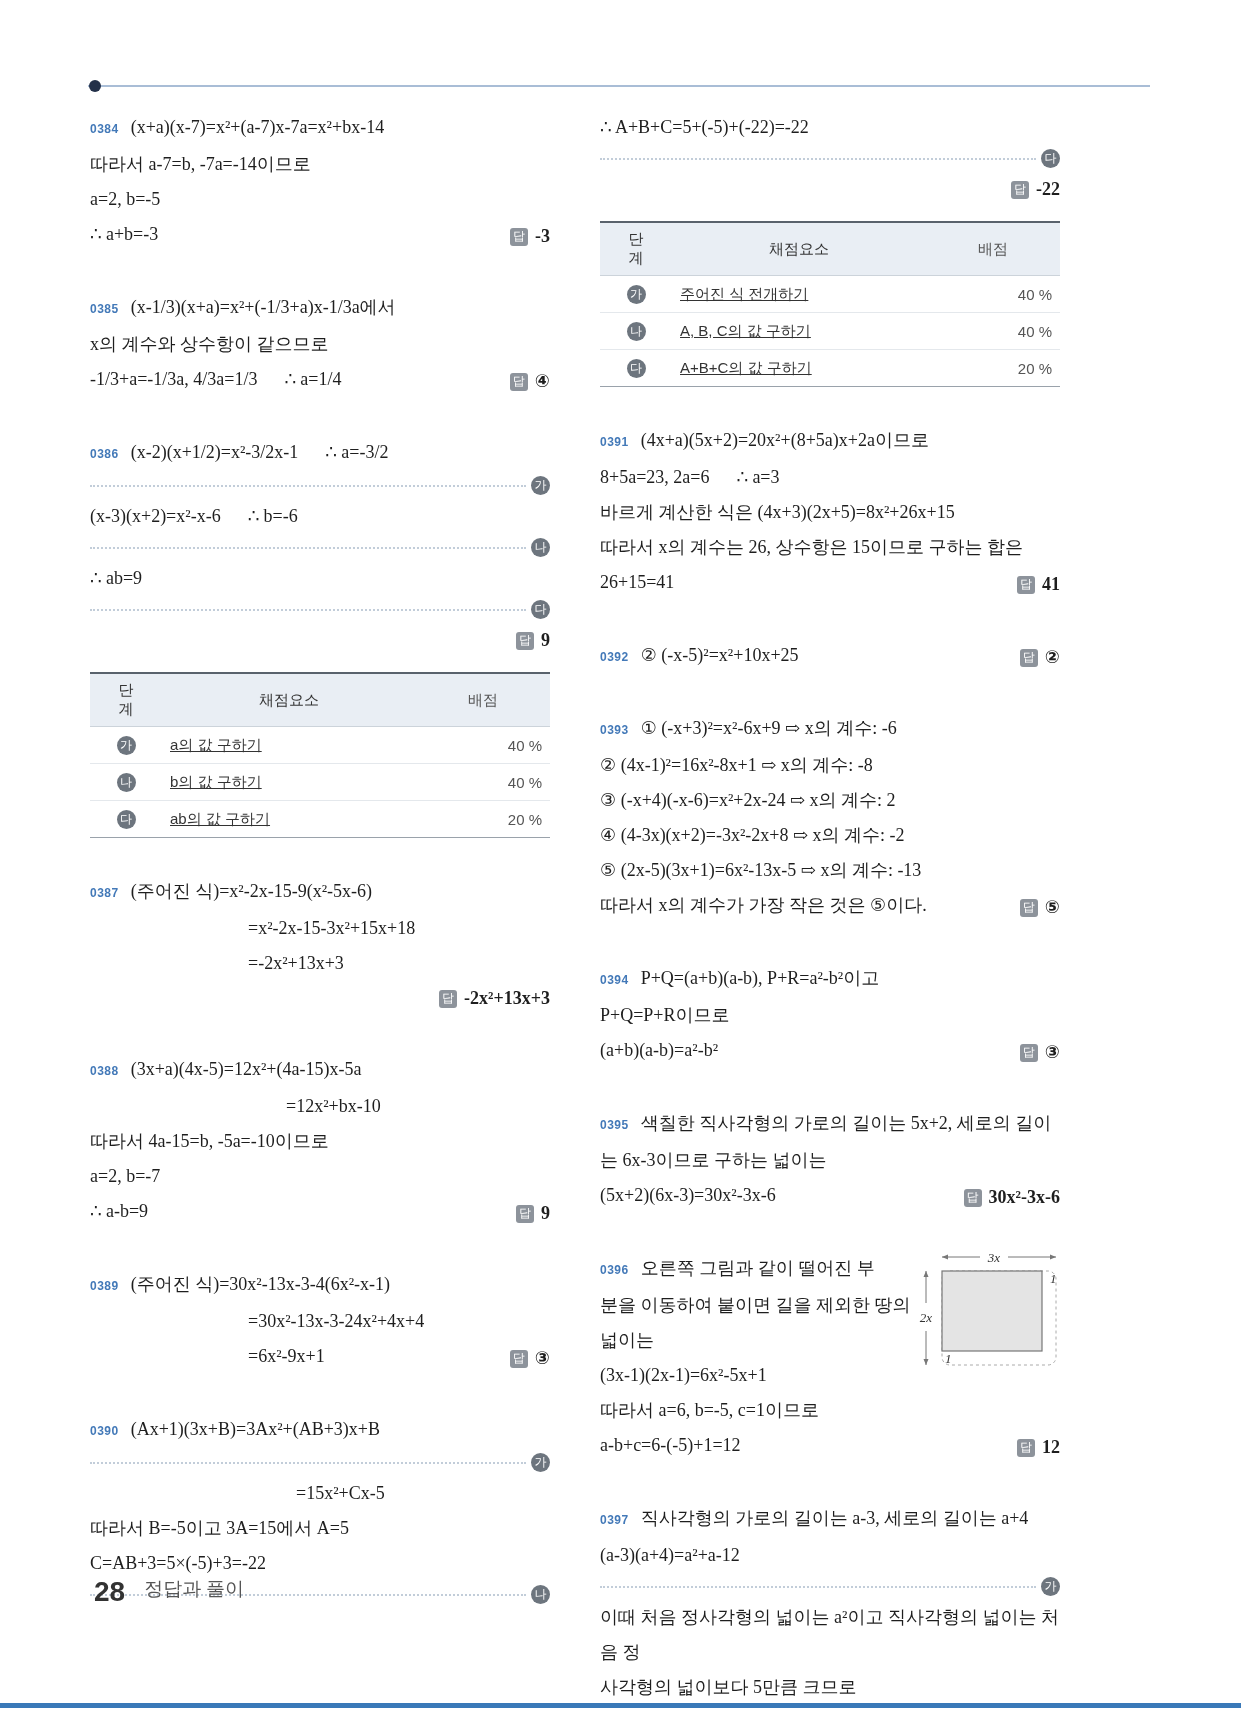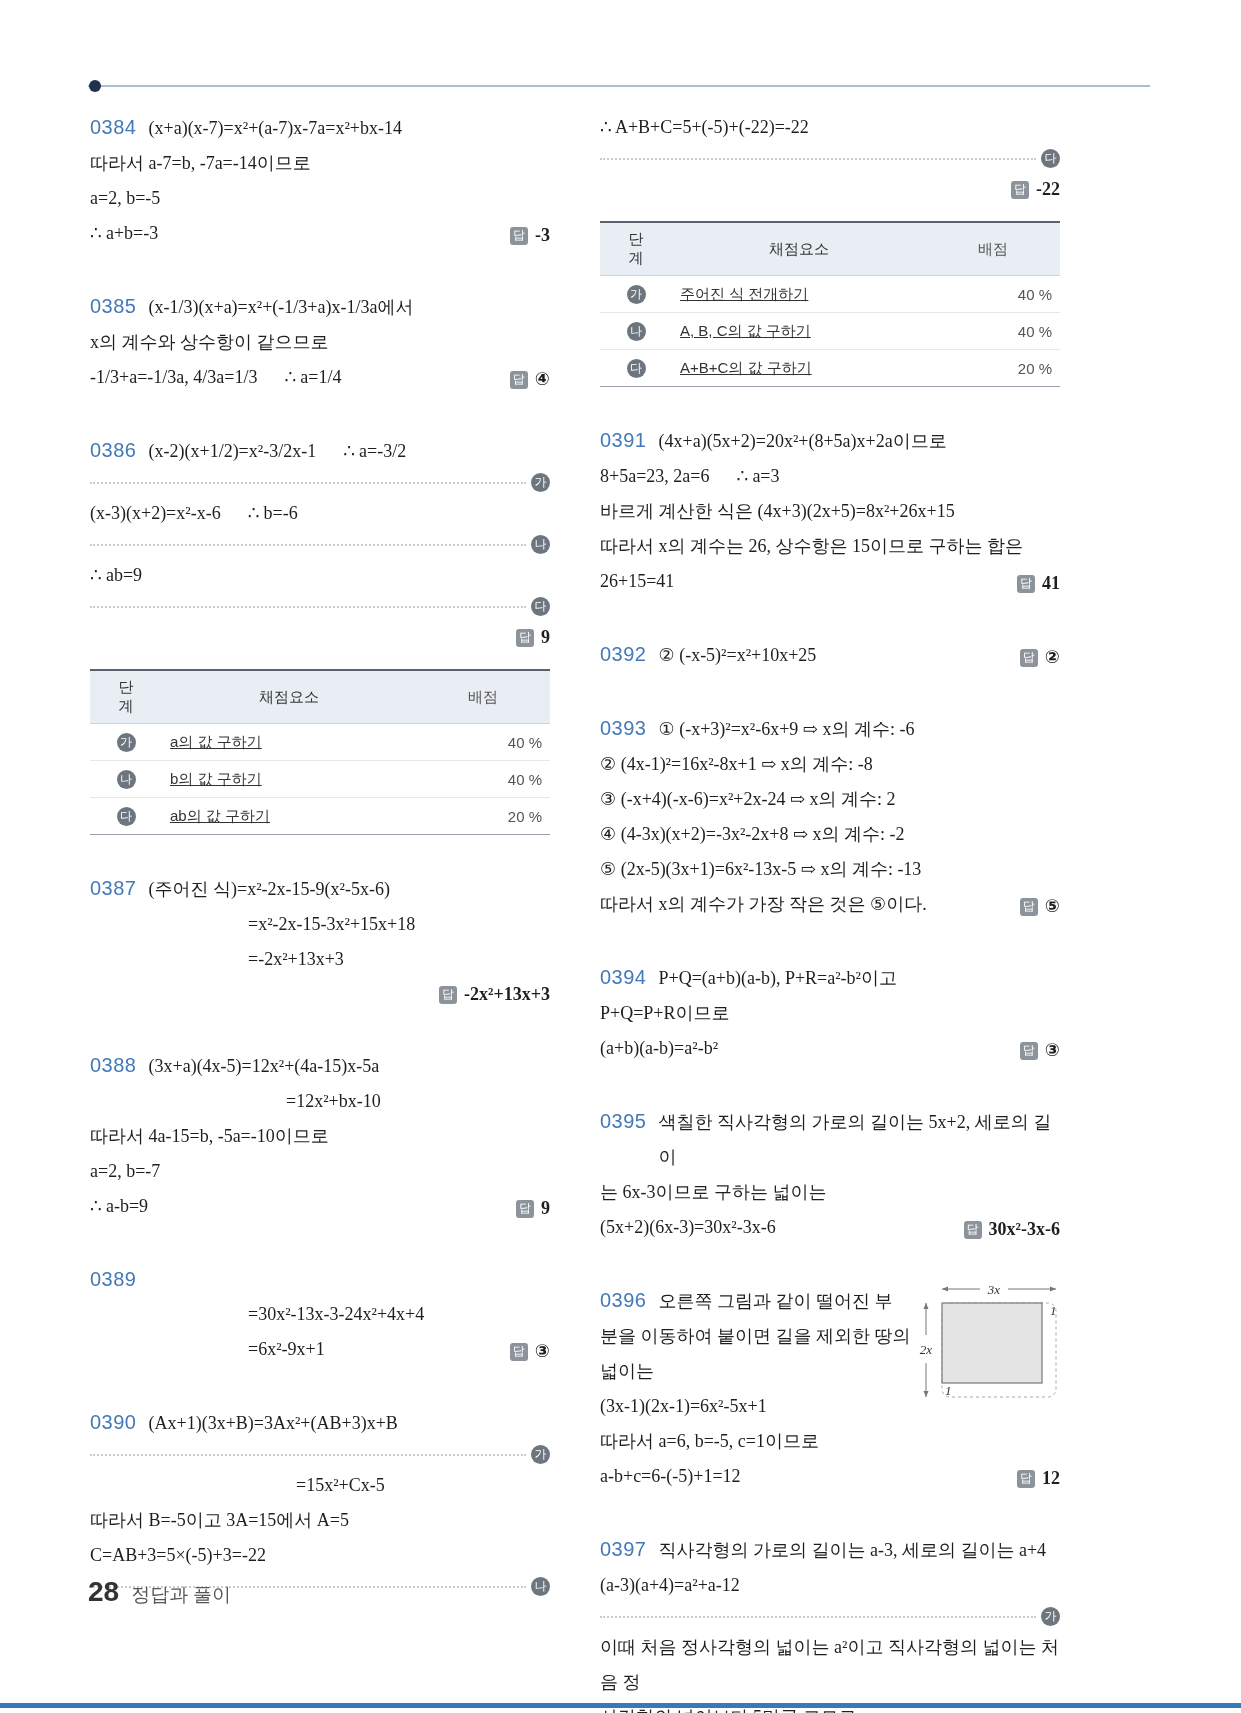--- a/index.html
+++ b/index.html
@@ -27,21 +27,21 @@
   .line.split { justify-content:space-between; }
   .line.ansline { justify-content:flex-end; }
   .mtext { white-space:pre-wrap; }
 
   .ind158 { padding-left:158px; }
   .ind196 { padding-left:196px; }
   .ind206 { padding-left:206px; }
 
   .pnum {
     font-family:"Liberation Sans","DejaVu Sans",sans-serif;
-    font-weight:normal; color:#4379b8; font-size:20px; margin-right:12px;
+    font-weight:bold; color:#4379b8; font-size:12px; margin-right:12px;
     letter-spacing:0.5px; flex:none;
   }
 
   .ansgrp { display:inline-flex; align-items:center; gap:7px; flex:none; margin-left:14px; }
   .ans-badge {
     display:inline-flex; align-items:center; justify-content:center;
     width:18px; height:18px; border-radius:3px; background:#8d939b; color:#fff;
     font-size:12px; font-family:"Liberation Sans","DejaVu Sans",sans-serif; flex:none;
   }
   .ansval { font-weight:bold; font-size:18px; }
@@ -69,21 +69,21 @@
   table.rubric td.item { text-align:left;text-decoration:underline; }
   table.rubric td.score, table.rubric th.score { width:86px; text-align:right; color:#555; }
 
   
   .prob-0396 { position:relative; }
   .prob-0396 .narrow { max-width:312px; }
   .figure { position:absolute; right:-6px; top:-4px; width:152px; height:132px; }
   .figure svg text { font-size:13px; font-style:italic; fill:#333; font-family:"Liberation Serif","DejaVu Serif",serif; }
 
   
-  .footer { position:absolute; left:88px; top:1576px; display:flex; align-items:flex-end; gap:12px; }
+  .footer { position:absolute; left:94px; top:1576px; display:flex; align-items:flex-start; gap:19px; }
   .footer .pageno { font-family:"Liberation Sans","DejaVu Sans",sans-serif; font-size:28px; font-weight:bold; color:#2f3althou; color:#333; }
   .footer .footlabel { font-size:19px; color:#555; }
 </style>
 </head>
 <body>
 
 <div class="top-rule">
     <span class="dot"></span>
   </div>
 
@@ -221,20 +221,21 @@
       <span class="ansgrp">
         <span class="ans-badge">답</span>
         <span class="ansval">9</span>
       </span>
     </div>
   </section>
 
   <section class="prob">
     <div class="line">
       <span class="pnum">0389</span>
+      <span class="mtext">(주어진 식)=30x²-13x-3-4(6x²-x-1)</span>
     </div>
     <div class="line ind158">
         <span class="mtext">=30x²-13x-3-24x²+4x+4</span>
       </div>
     <div class="line split">
       <span class="mtext ind158">=6x²-9x+1</span>
       <span class="ansgrp">
         <span class="ans-badge">답</span>
         <span class="ansval">③</span>
       </span>

